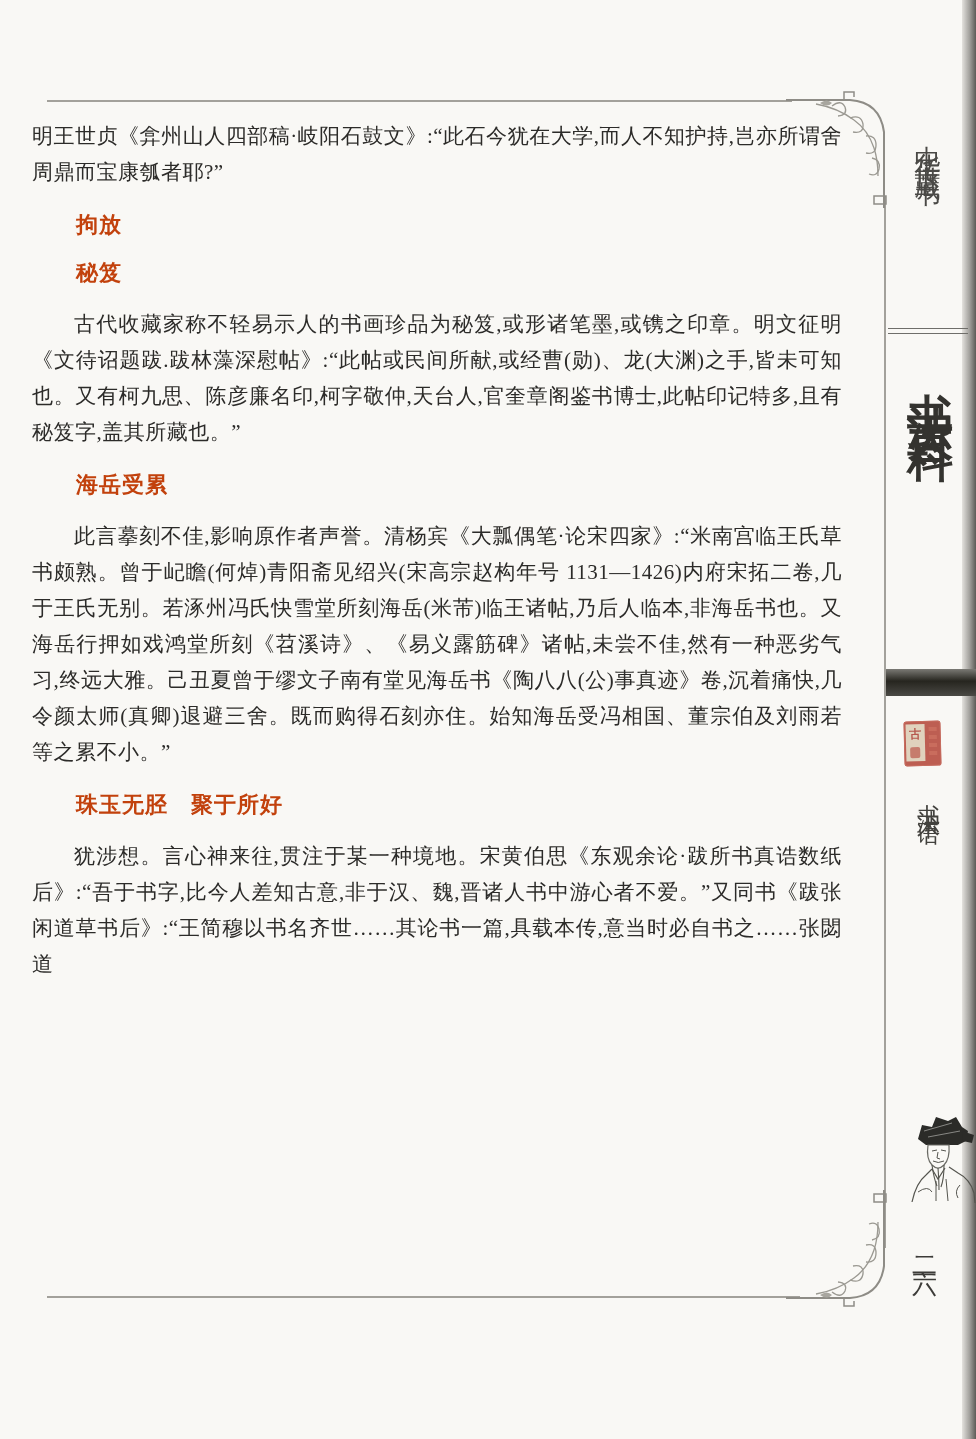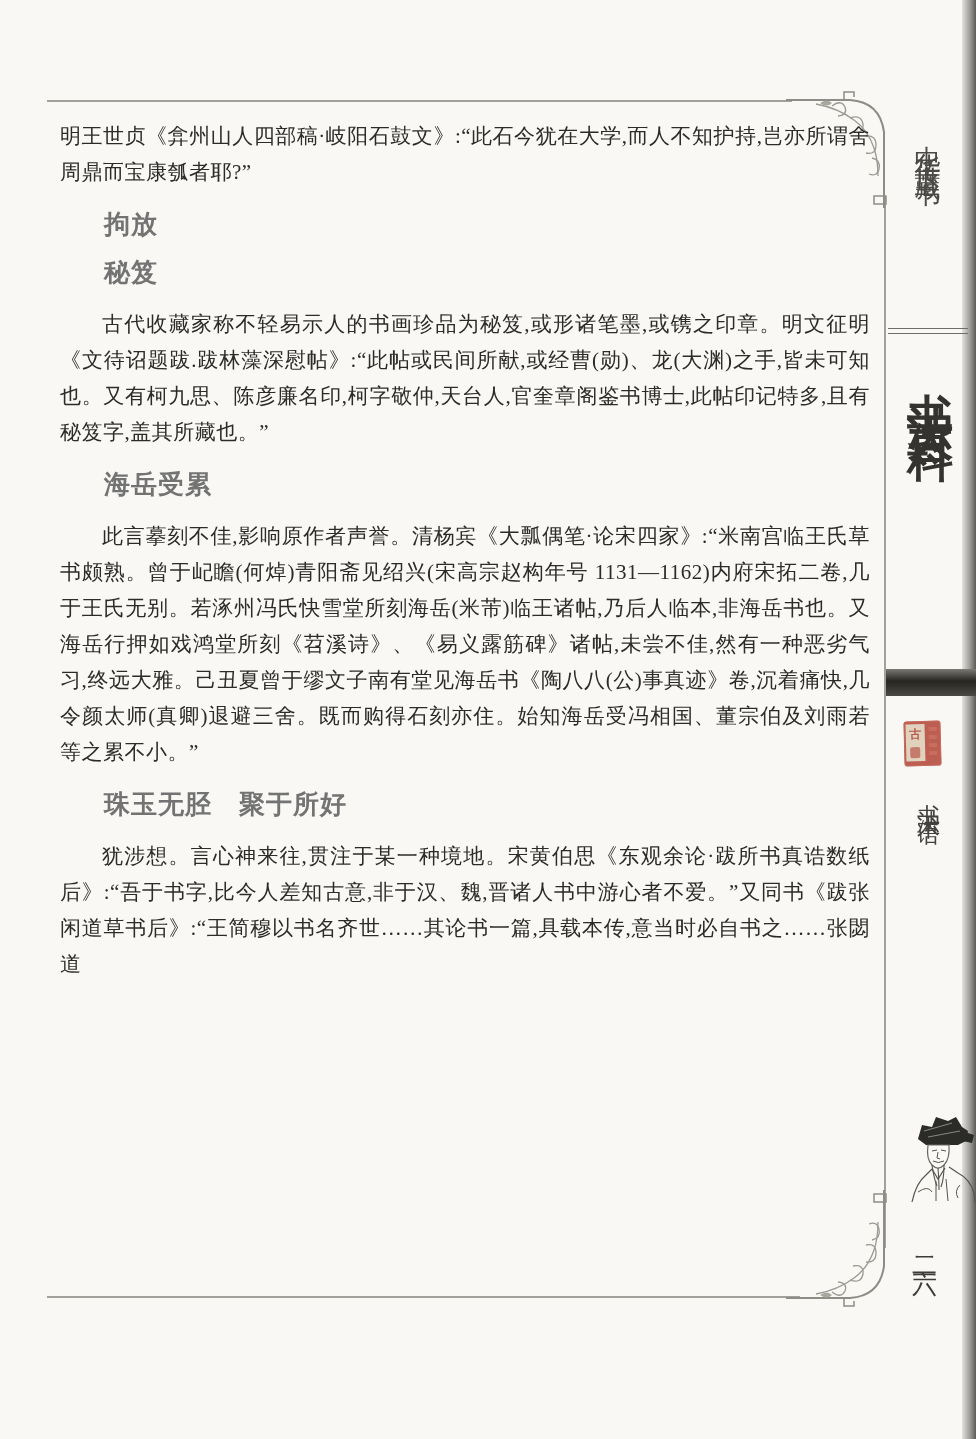--- a/index.html
+++ b/index.html
@@ -13,29 +13,29 @@
   
   .rule-top{position:absolute;left:47px;top:100px;width:745px;height:2px;background:#a3a19b;}
   .rule-bottom{position:absolute;left:47px;top:1296px;width:753px;height:2px;background:#a3a19b;}
   .rule-right{position:absolute;left:884px;top:196px;width:2px;height:1052px;background:#a3a19b;}
   .corner{position:absolute;width:112px;height:124px;}
   .corner-top{left:786px;top:84px;}
   .corner-bottom{left:786px;top:1190px;transform:scaleY(-1);}
 
   
   .main{
-    position:absolute;left:60px;top:118px;width:810px;
+    position:absolute;left:32px;top:118px;width:810px;
     font-size:21px;line-height:36px;color:#2c2b29;
     text-align:justify;letter-spacing:0.5px;
   }
   .main p{margin:0;text-indent:2em;}
   .main p.lead{text-indent:0;}
   .main h3{
-    font-size:26px;line-height:26px;margin:22px 0 20px 0;
-    padding-left:44px;color:#737373;font-weight:bold;letter-spacing:1px;font-family:Liberation Serif, serif;
+    font-size:22px;line-height:26px;margin:22px 0 20px 0;
+    padding-left:44px;color:#c2410c;font-weight:bold;letter-spacing:1px;font-family:Liberation Serif, serif;
   }
 
   
   .v-text{
     writing-mode:vertical-rl;text-orientation:upright;
     position:absolute;color:#3c3b38;
   }
   .series-title{left:910px;top:125px;font-size:26px;letter-spacing:7px;color:#4a4946;}
   .book-title{left:899px;top:356px;font-size:46px;letter-spacing:11px;font-weight:bold;color:#34332f;}
   .section-label{left:913px;top:786px;font-size:23px;letter-spacing:6px;color:#42413d;}
@@ -108,21 +108,21 @@
 
   <div class="main">
     <p class="lead">明王世贞《弇州山人四部稿·岐阳石鼓文》:“此石今犹在大学,而人不知护持,岂亦所谓舍周鼎而宝康瓠者耶?”</p>
 
     <h3>拘放</h3>
 
     <h3>秘笈</h3>
     <p>古代收藏家称不轻易示人的书画珍品为秘笈,或形诸笔墨,或镌之印章。明文征明《文待诏题跋.跋林藻深慰帖》:“此帖或民间所献,或经曹(勋)、龙(大渊)之手,皆未可知也。又有柯九思、陈彦廉名印,柯字敬仲,天台人,官奎章阁鉴书博士,此帖印记特多,且有秘笈字,盖其所藏也。”</p>
 
     <h3>海岳受累</h3>
-    <p>此言摹刻不佳,影响原作者声誉。清杨宾《大瓢偶笔·论宋四家》:“米南宫临王氏草书颇熟。曾于屺瞻(何焯)青阳斋见绍兴(宋高宗赵构年号 1131—1162)内府宋拓二卷,几于王氏无别。若涿州冯氏快雪堂所刻海岳(米芾)临王诸帖,乃后人临本,非海岳书也。又海岳行押如戏鸿堂所刻《苕溪诗》、《易义露筋碑》诸帖,未尝不佳,然有一种恶劣气习,终远大雅。己丑夏曾于缪文子南有堂见海岳书《陶八八(公)事真迹》卷,沉着痛快,几令颜太师(真卿)退避三舍。既而购得石刻亦住。始知海岳受冯相国、董宗伯及刘雨若等之累不小。”</p>
+    <p>此言摹刻不佳,影响原作者声誉。清杨宾《大瓢偶笔·论宋四家》:“米南宫临王氏草书颇熟。曾于屺瞻(何焯)青阳斋见绍兴(宋高宗赵构年号 1131—1426)内府宋拓二卷,几于王氏无别。若涿州冯氏快雪堂所刻海岳(米芾)临王诸帖,乃后人临本,非海岳书也。又海岳行押如戏鸿堂所刻《苕溪诗》、《易义露筋碑》诸帖,未尝不佳,然有一种恶劣气习,终远大雅。己丑夏曾于缪文子南有堂见海岳书《陶八八(公)事真迹》卷,沉着痛快,几令颜太师(真卿)退避三舍。既而购得石刻亦住。始知海岳受冯相国、董宗伯及刘雨若等之累不小。”</p>
 
     <h3>珠玉无胫　聚于所好</h3>
 
     <p>犹涉想。言心神来往,贯注于某一种境地。宋黄伯思《东观余论·跋所书真诰数纸后》:“吾于书字,比今人差知古意,非于汉、魏,晋诸人书中游心者不爱。”又同书《跋张闲道草书后》:“王简穆以书名齐世……其论书一篇,具载本传,意当时必自书之……张閟道</p>
   </div>
 
   <div class="edge-shadow"></div>
 
   <div class="v-text series-title">中华传世藏书</div>
   <div class="sidebar-divider"></div>

